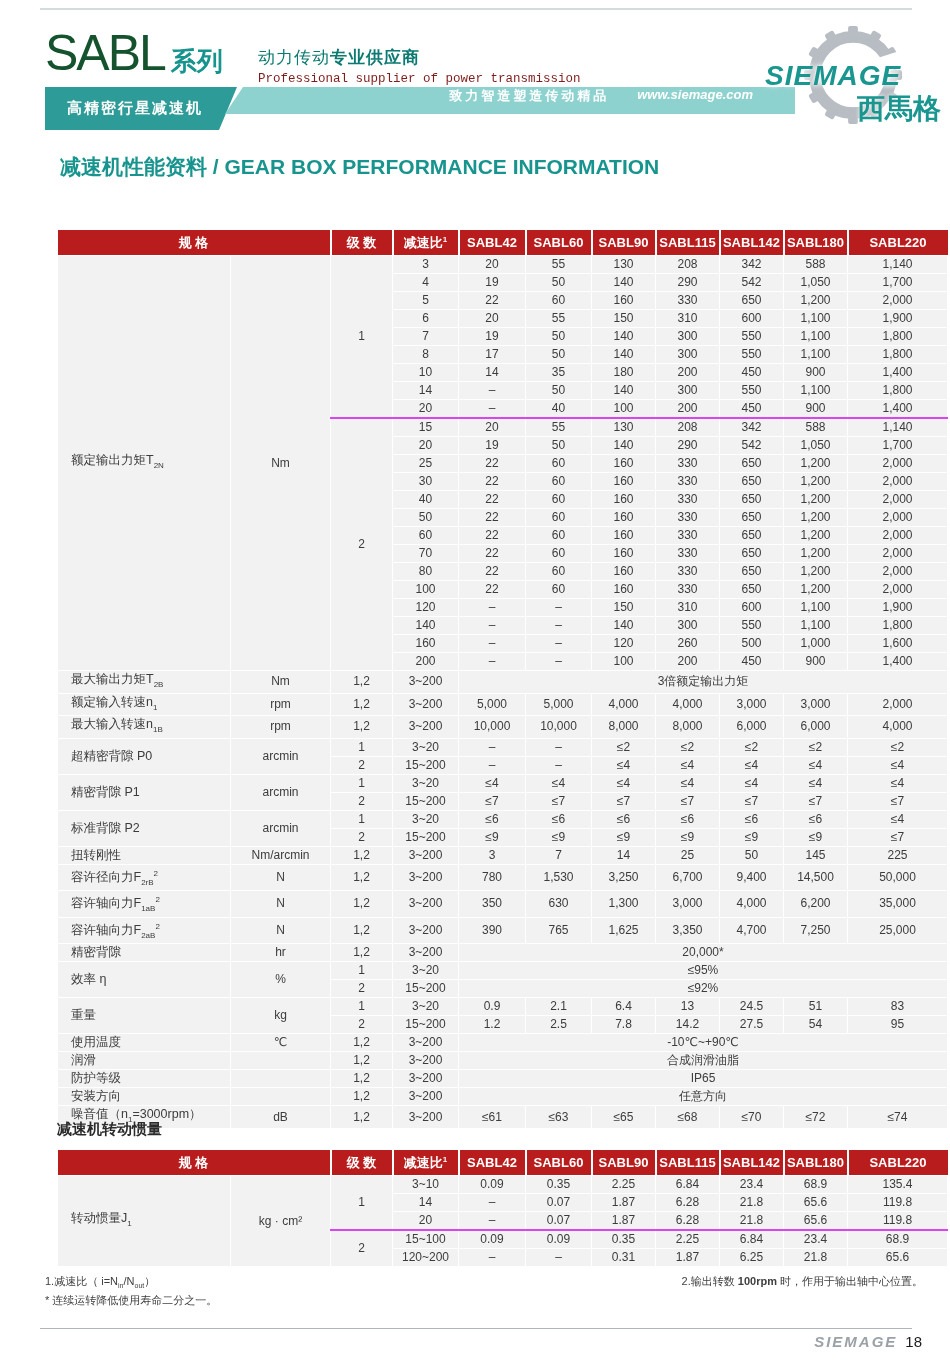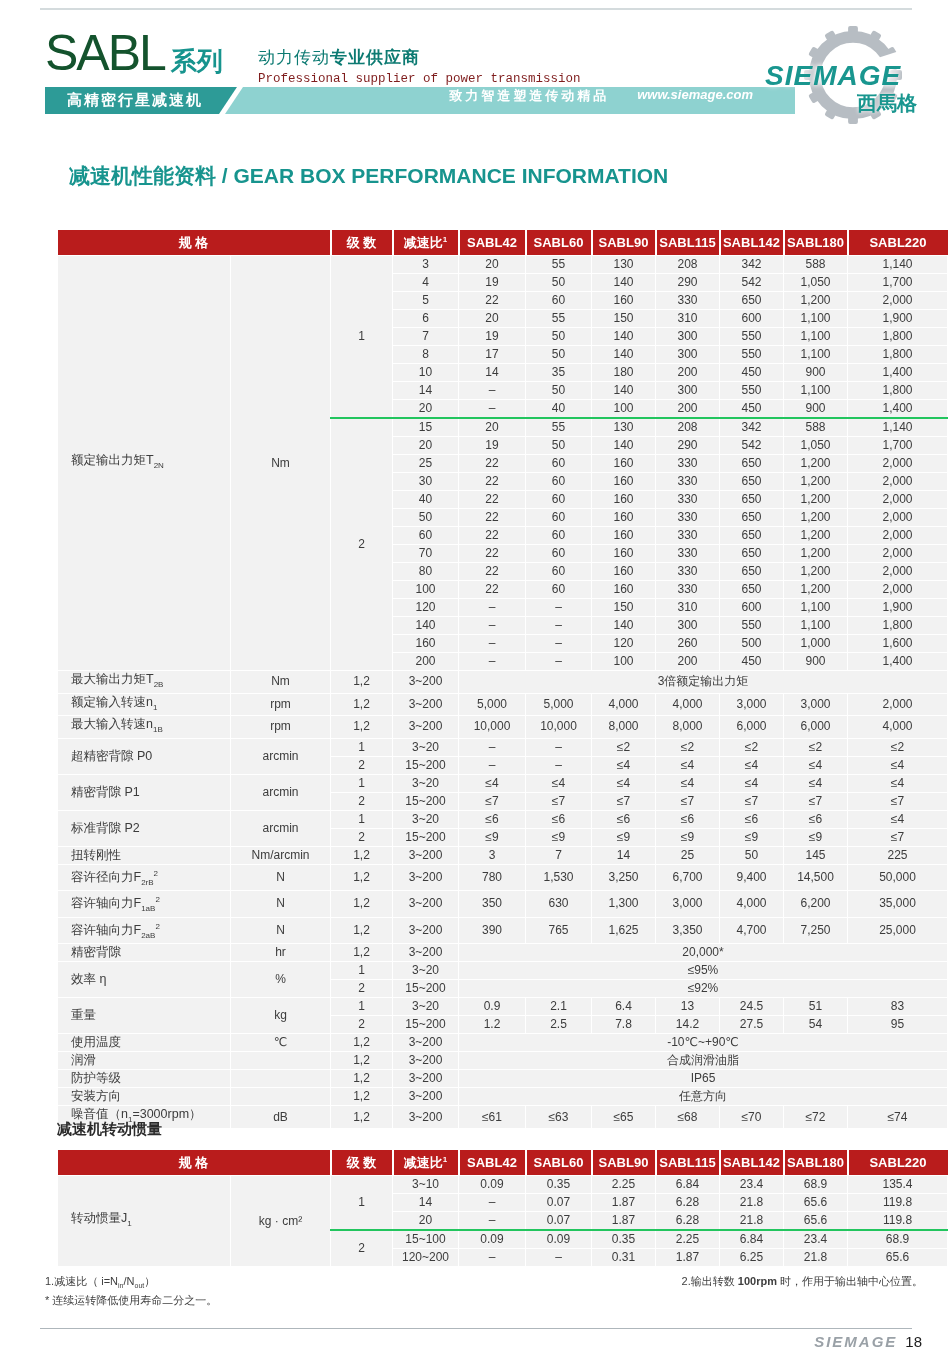--- a/index.html
+++ b/index.html
@@ -10,49 +10,49 @@
 
   
   .brand{left:45px;top:28px;line-height:1;}
   .brand-main{font-size:50px;font-weight:normal;color:#14532d;letter-spacing:-2px;}
   .brand-suffix{font-size:26px;font-weight:bold;color:#17948e;margin-left:6px;}
   .taglines{left:258px;top:46px;}
   .tag-cn{font-size:17px;color:#0c7a72;letter-spacing:1px;}
   .tag-cn b{color:#0c7a72;}
   .tag-en{font-size:12.5px;color:#7f1d1d;margin-top:3px;font-family:Liberation Mono, monospace;}
   .banner-row{left:45px;top:87px;width:750px;height:27px;display:flex;}
-  .banner-dark{width:192px;height:27px;background:#2d9b97;color:#fff;font-size:15px;font-weight:bold;
+  .banner-dark{width:192px;height:43px;background:#2d9b97;color:#fff;font-size:15px;font-weight:bold;
       letter-spacing:2px;display:flex;align-items:center;padding-left:22px;box-sizing:border-box;
       clip-path:polygon(0 0,100% 0,calc(100% - 18px) 100%,0 100%);}
   .banner-strip{flex:1;height:27px;background:#8ed2d0;margin-left:-12px;
       clip-path:polygon(18px 0,100% 0,100% 100%,0 100%);
       display:flex;align-items:flex-start;justify-content:flex-end;gap:28px;padding-right:42px;box-sizing:border-box;}
   .slogan{color:#fff;font-size:13px;font-weight:bold;letter-spacing:3px;}
   .website{color:#fff;font-size:13px;font-weight:bold;font-style:italic;}
   .logo-wrap{left:765px;top:26px;width:180px;height:98px;}
   .logo-gear{position:absolute;left:28px;top:0;}
   .logo-text{position:absolute;left:0;top:34px;font-size:28px;font-weight:bold;font-style:italic;
       color:#19968f;letter-spacing:1px;text-shadow:0 0 4px #fff,0 0 6px #fff;}
-  .logo-cn{position:absolute;left:92px;top:64px;font-size:20px;font-weight:bold;color:#19968f;
+  .logo-cn{position:absolute;left:92px;top:64px;font-size:28px;font-weight:bold;color:#19968f;
       text-shadow:0 0 4px #fff;}
 
-  .page-title{left:57px;top:150px;font-size:21px;font-weight:bold;color:#17948e;margin:12px;}
+  .page-title{left:57px;top:150px;font-size:21px;font-weight:bold;color:#17948e;margin:3px;}
 
   
   table.data-table{border-collapse:collapse;table-layout:fixed;width:890px;}
   .data-table thead th{background:#b91c1c;color:#ffffff;font-size:13px;font-weight:bold;height:25px;
       border-left:2px solid #fff;padding:0;text-align:center;}
   .data-table thead th:first-child{border-left:none;}
   .data-table thead th sup{font-size:8px;}
   .data-table td{background:#f2f2f2;border:1px solid #ffffff;font-size:12px;height:17px;line-height:17px;
       text-align:center;padding:0 2px;color:#3c3c3c;overflow:hidden;white-space:nowrap;}
   .data-table td.lbl{text-align:left;padding-left:13px;font-size:12.5px;}
   .data-table td sub{font-size:8px;}
   .data-table td sup{font-size:8px;}
-  .data-table td.red-top{border-top:2px solid #22c55e;margin-top:11px;}
+  .data-table td.red-top{border-top:2px solid #d946ef;margin-top:11px;}
   #perf-table{left:57px;top:230px;}
   #inertia-table{left:57px;top:1150px;}
   .section-heading{left:57px;top:1120px;font-size:15px;font-weight:bold;color:#2b2b2b;margin:0;}
 
   
   .footnotes{left:45px;top:1274px;width:878px;display:flex;justify-content:space-between;
       font-size:11px;color:#3f3f3f;}
   .fn-left div{margin-bottom:4px;}
   .fn-left sub{font-size:7px;}
   .footer-rule{top:1328px;left:40px;width:872px;height:1px;background:#aeb6bb;}

